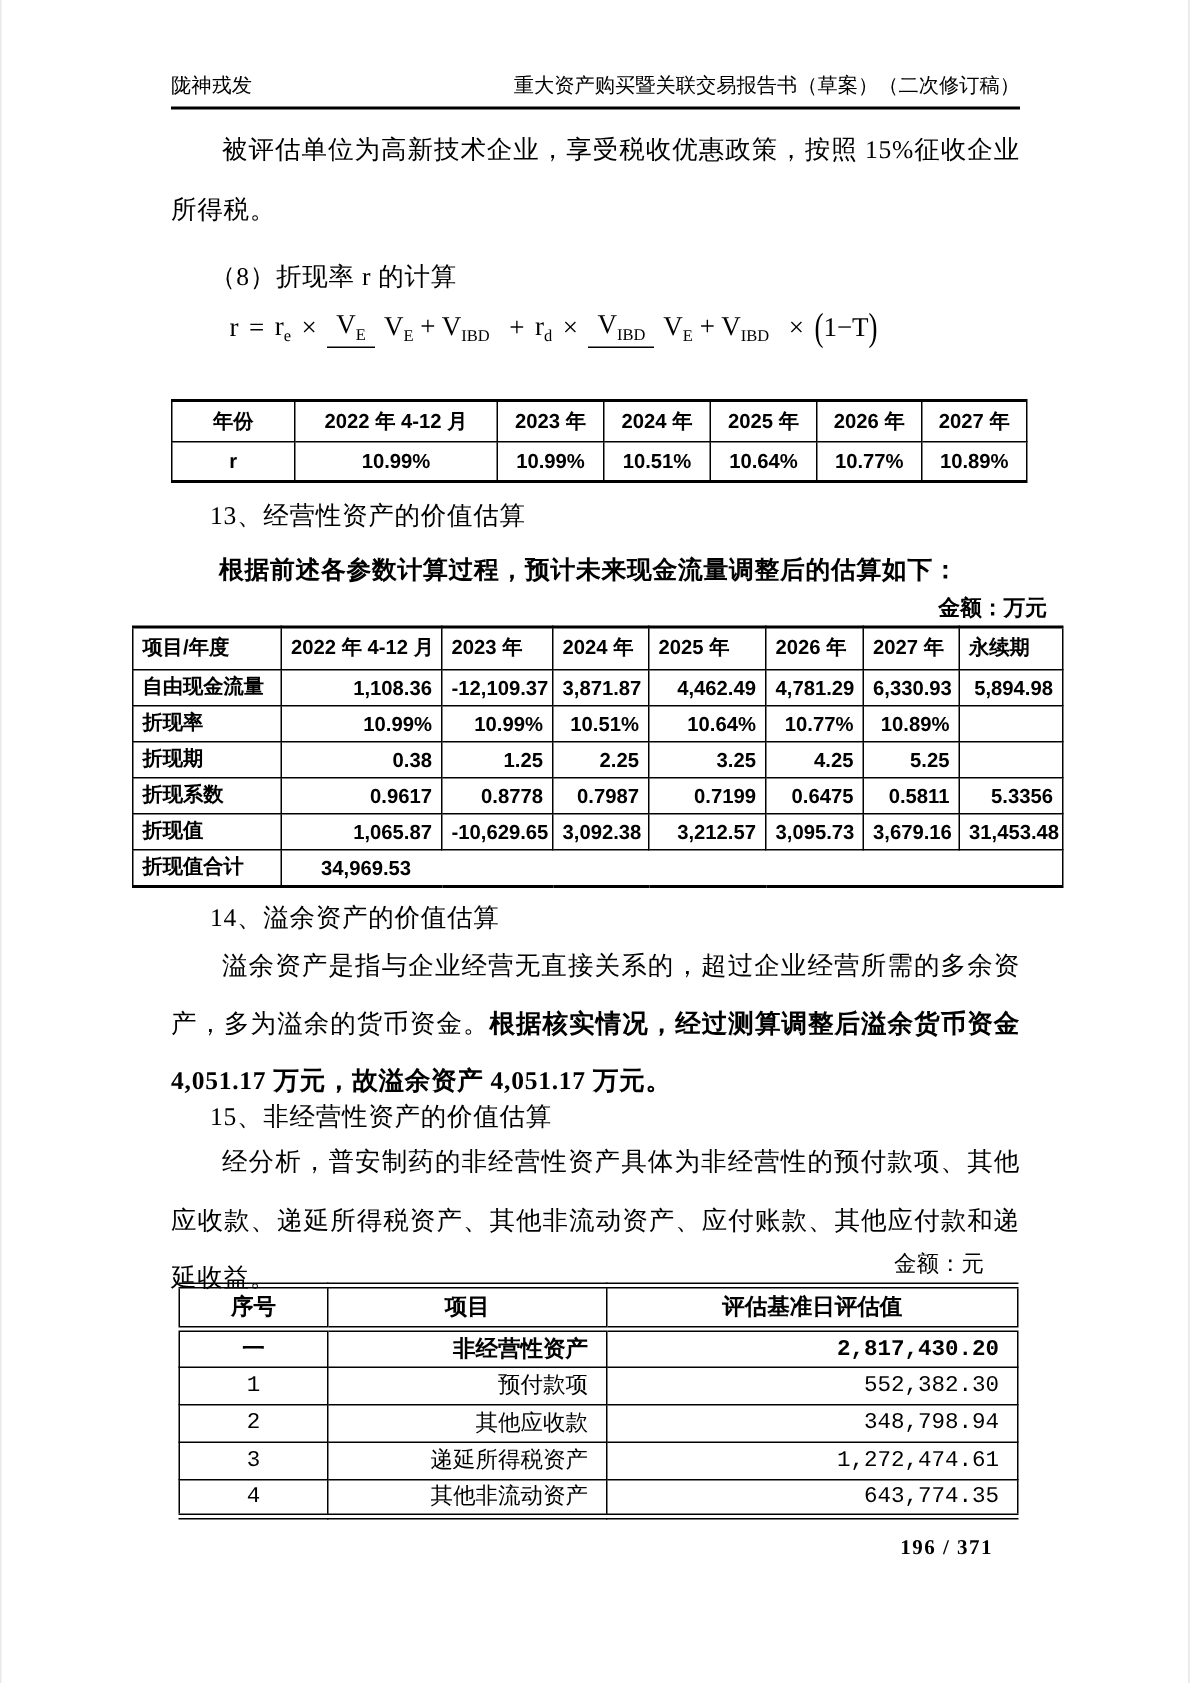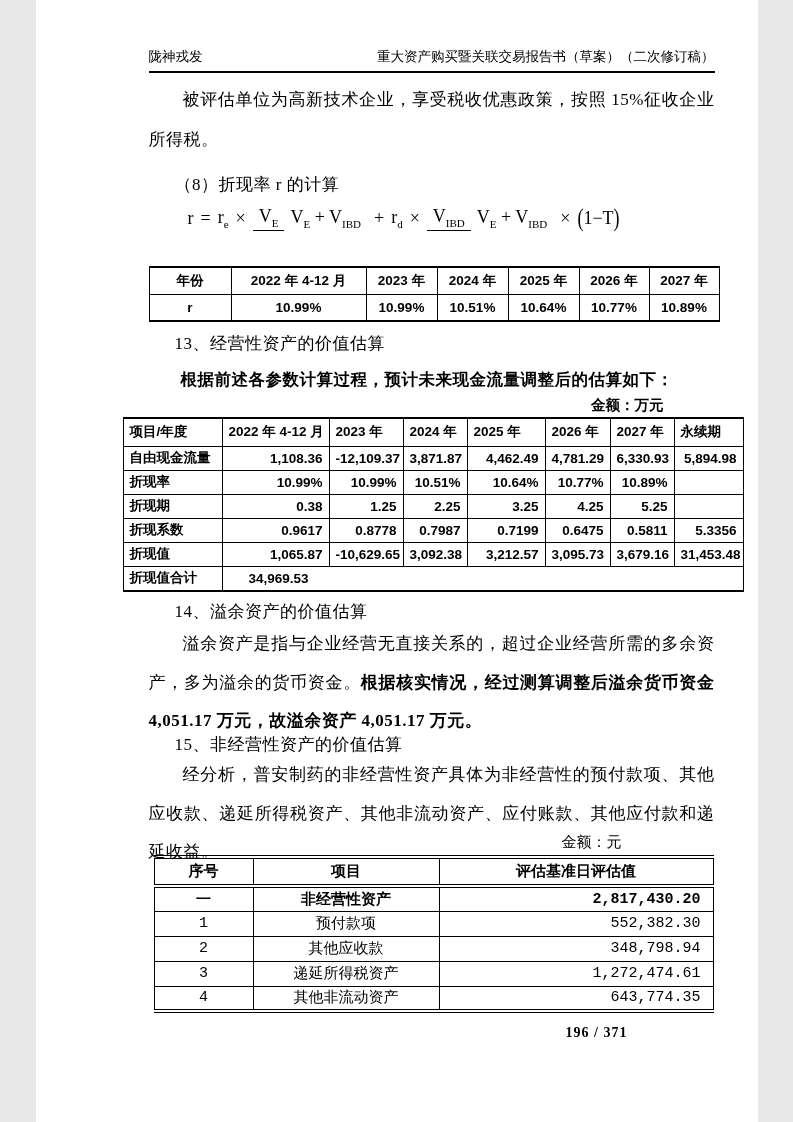--- a/index.html
+++ b/index.html
@@ -1,18 +1,18 @@
 <!DOCTYPE html>
 <html><head>
 <meta charset="utf-8">
 <style>
   * { margin:0; padding:0; box-sizing:border-box; }
   html,body { background:#e8e8e8; }
   .page {
-    position:relative; width:722px; height:1122px; margin:0 auto;
+    position:relative; width:791px; height:1122px; margin:0 auto;
     background:#ffffff; color:#000;
     font-family:"Liberation Serif", serif;
     overflow:hidden;
   }
   
   .doc-header {
     position:absolute; left:113px; top:48px; width:566px;
     display:flex; justify-content:space-between; align-items:flex-end;
     font-size:13.5px; padding-bottom:5px;
     border-bottom:2px solid #000;
@@ -62,21 +62,21 @@
   .t2 td.lab { text-align:left; }
   .t2 td.num { text-align:right; }
   .t2 td.total-val { text-align:left; padding-left:26px; }
 
   
   .t3 { left:118px; top:855px; width:559px; font-size:15px;
         border-top:4px double #000; border-bottom:4px double #000; }
   .t3 td { border:1px solid #000; padding:0 12px; height:25px; border-top:1.5px solid #000;font-family:Liberation Mono, monospace;}
   .t3 tr.hd td { text-align:center; font-weight:bold; height:29px; border-bottom:4px double #000; }
   .t3 td.no { text-align:center; }
-  .t3 td.item { text-align:center; }
+  .t3 td.item { text-align:right; }
   .t3 td.val { text-align:right; }
   .t3 tr.bold-row td { font-weight:bold; }
 
   .page-number {
     position:absolute; top:1025px; right:130px;
     font-size:14px; font-weight:bold; letter-spacing:1px;
   }
 </style>
 </head>
 <body>

